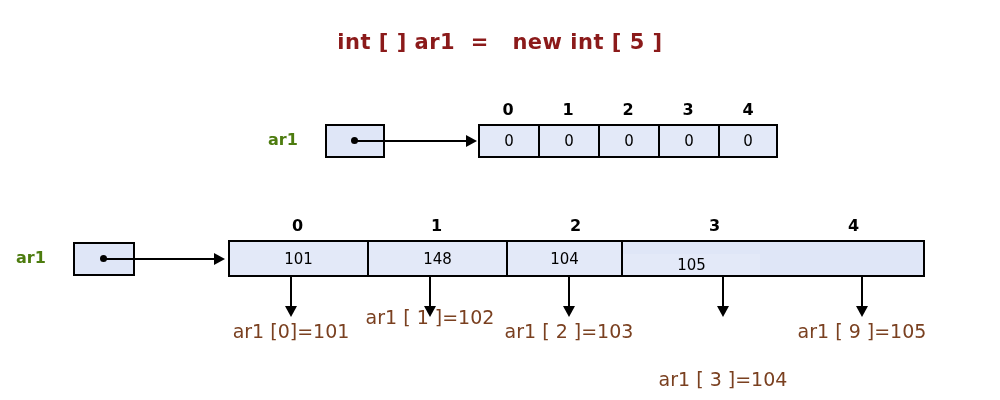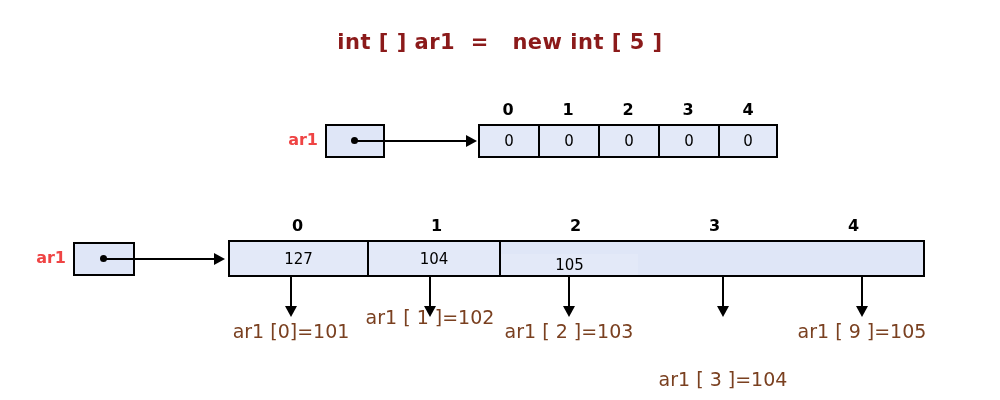--- a/index.html
+++ b/index.html
@@ -28,22 +28,21 @@
     color: #8b1a1a;
     font-family: "DejaVu Sans", sans-serif;
     white-space: pre;
   }
 
   
   .var-label {
     position: absolute;
     font-size: 16px;
     font-weight: bold;
-    color: #ef4444;
-    text-align: right;
+    color: #4d7c0f;
     line-height: 1;
   }
   .ref-box {
     position: absolute;
     background: #dfe6f7;
     border: 2px solid #000000;
     box-sizing: border-box;
   }
   .ref-dot {
     position: absolute;
@@ -149,22 +148,23 @@
 <div class="h-line" style="left:104px; top:258px; width:110px;"></div>
 <div class="h-arrowhead" style="left:214px; top:253px;"></div>
 
 <div class="idx-label" style="left:228px; top:218px; width:139px;">0</div>
 <div class="idx-label" style="left:367px; top:218px; width:139px;">1</div>
 <div class="idx-label" style="left:506px; top:218px; width:139px;">2</div>
 <div class="idx-label" style="left:645px; top:218px; width:139px;">3</div>
 <div class="idx-label" style="left:784px; top:218px; width:139px;">4</div>
 
 <div class="array-row" style="left:228px; top:240px; width:697px; height:37px;">
-  <div class="cell" style="width:139px;">127</div>
-  <div class="cell" style="width:132px;">104</div>
+  <div class="cell" style="width:139px;">101</div>
+  <div class="cell" style="width:139px;">148</div>
+  <div class="cell" style="width:115px;">104</div>
   <div class="cell" style="width:137px;margin-top:12px;">105</div>
 </div>
 
 <div class="v-line" style="left:290px; top:277px; height:31px;"></div>
 <div class="v-arrowhead" style="left:285px; top:306px;"></div>
 
 <div class="v-line" style="left:429px; top:277px; height:31px;"></div>
 <div class="v-arrowhead" style="left:424px; top:306px;"></div>
 
 <div class="v-line" style="left:568px; top:277px; height:31px;"></div>

